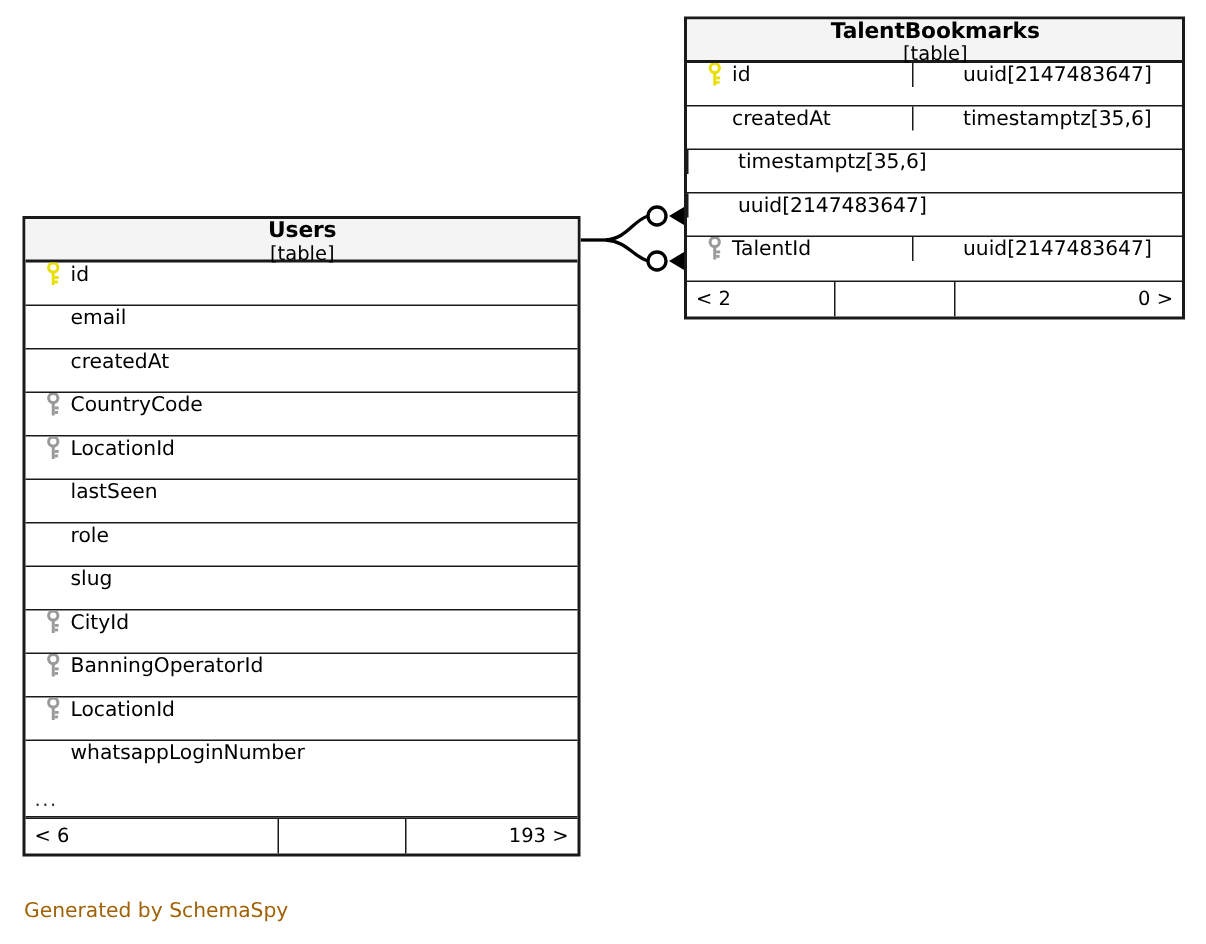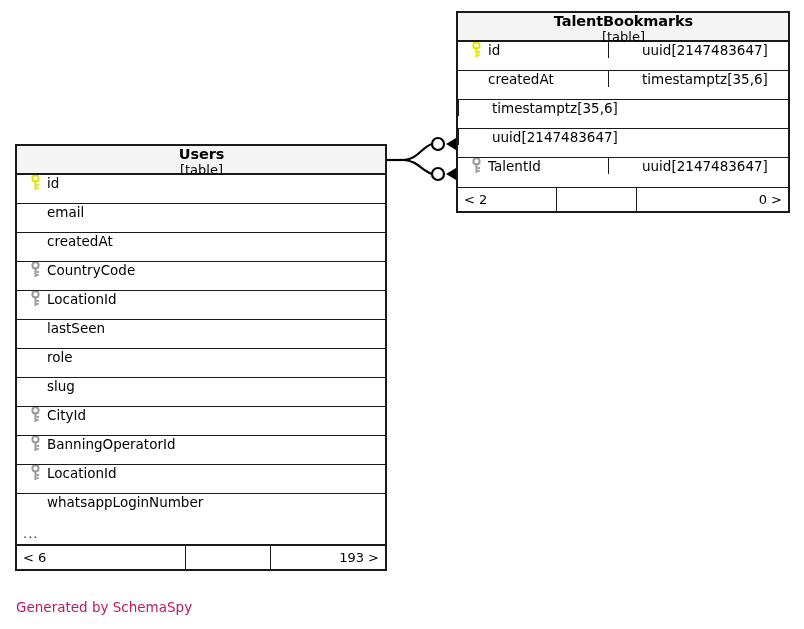--- a/index.html
+++ b/index.html
@@ -158,21 +158,21 @@
     z-index: 2;
     pointer-events: none;
   }
 
   
   #generated-caption {
     position: absolute;
     left: 16px;
     top: 599px;
     font-size: 13.5px;
-    color: #be185d;
+    color: #a16207;
     white-space: nowrap;
   }
 </style>
 </head>
 <body>
 
 <div class="canvas">
 
   <svg id="connector-layer" viewBox="0 0 804 629" width="804" height="629">
 

